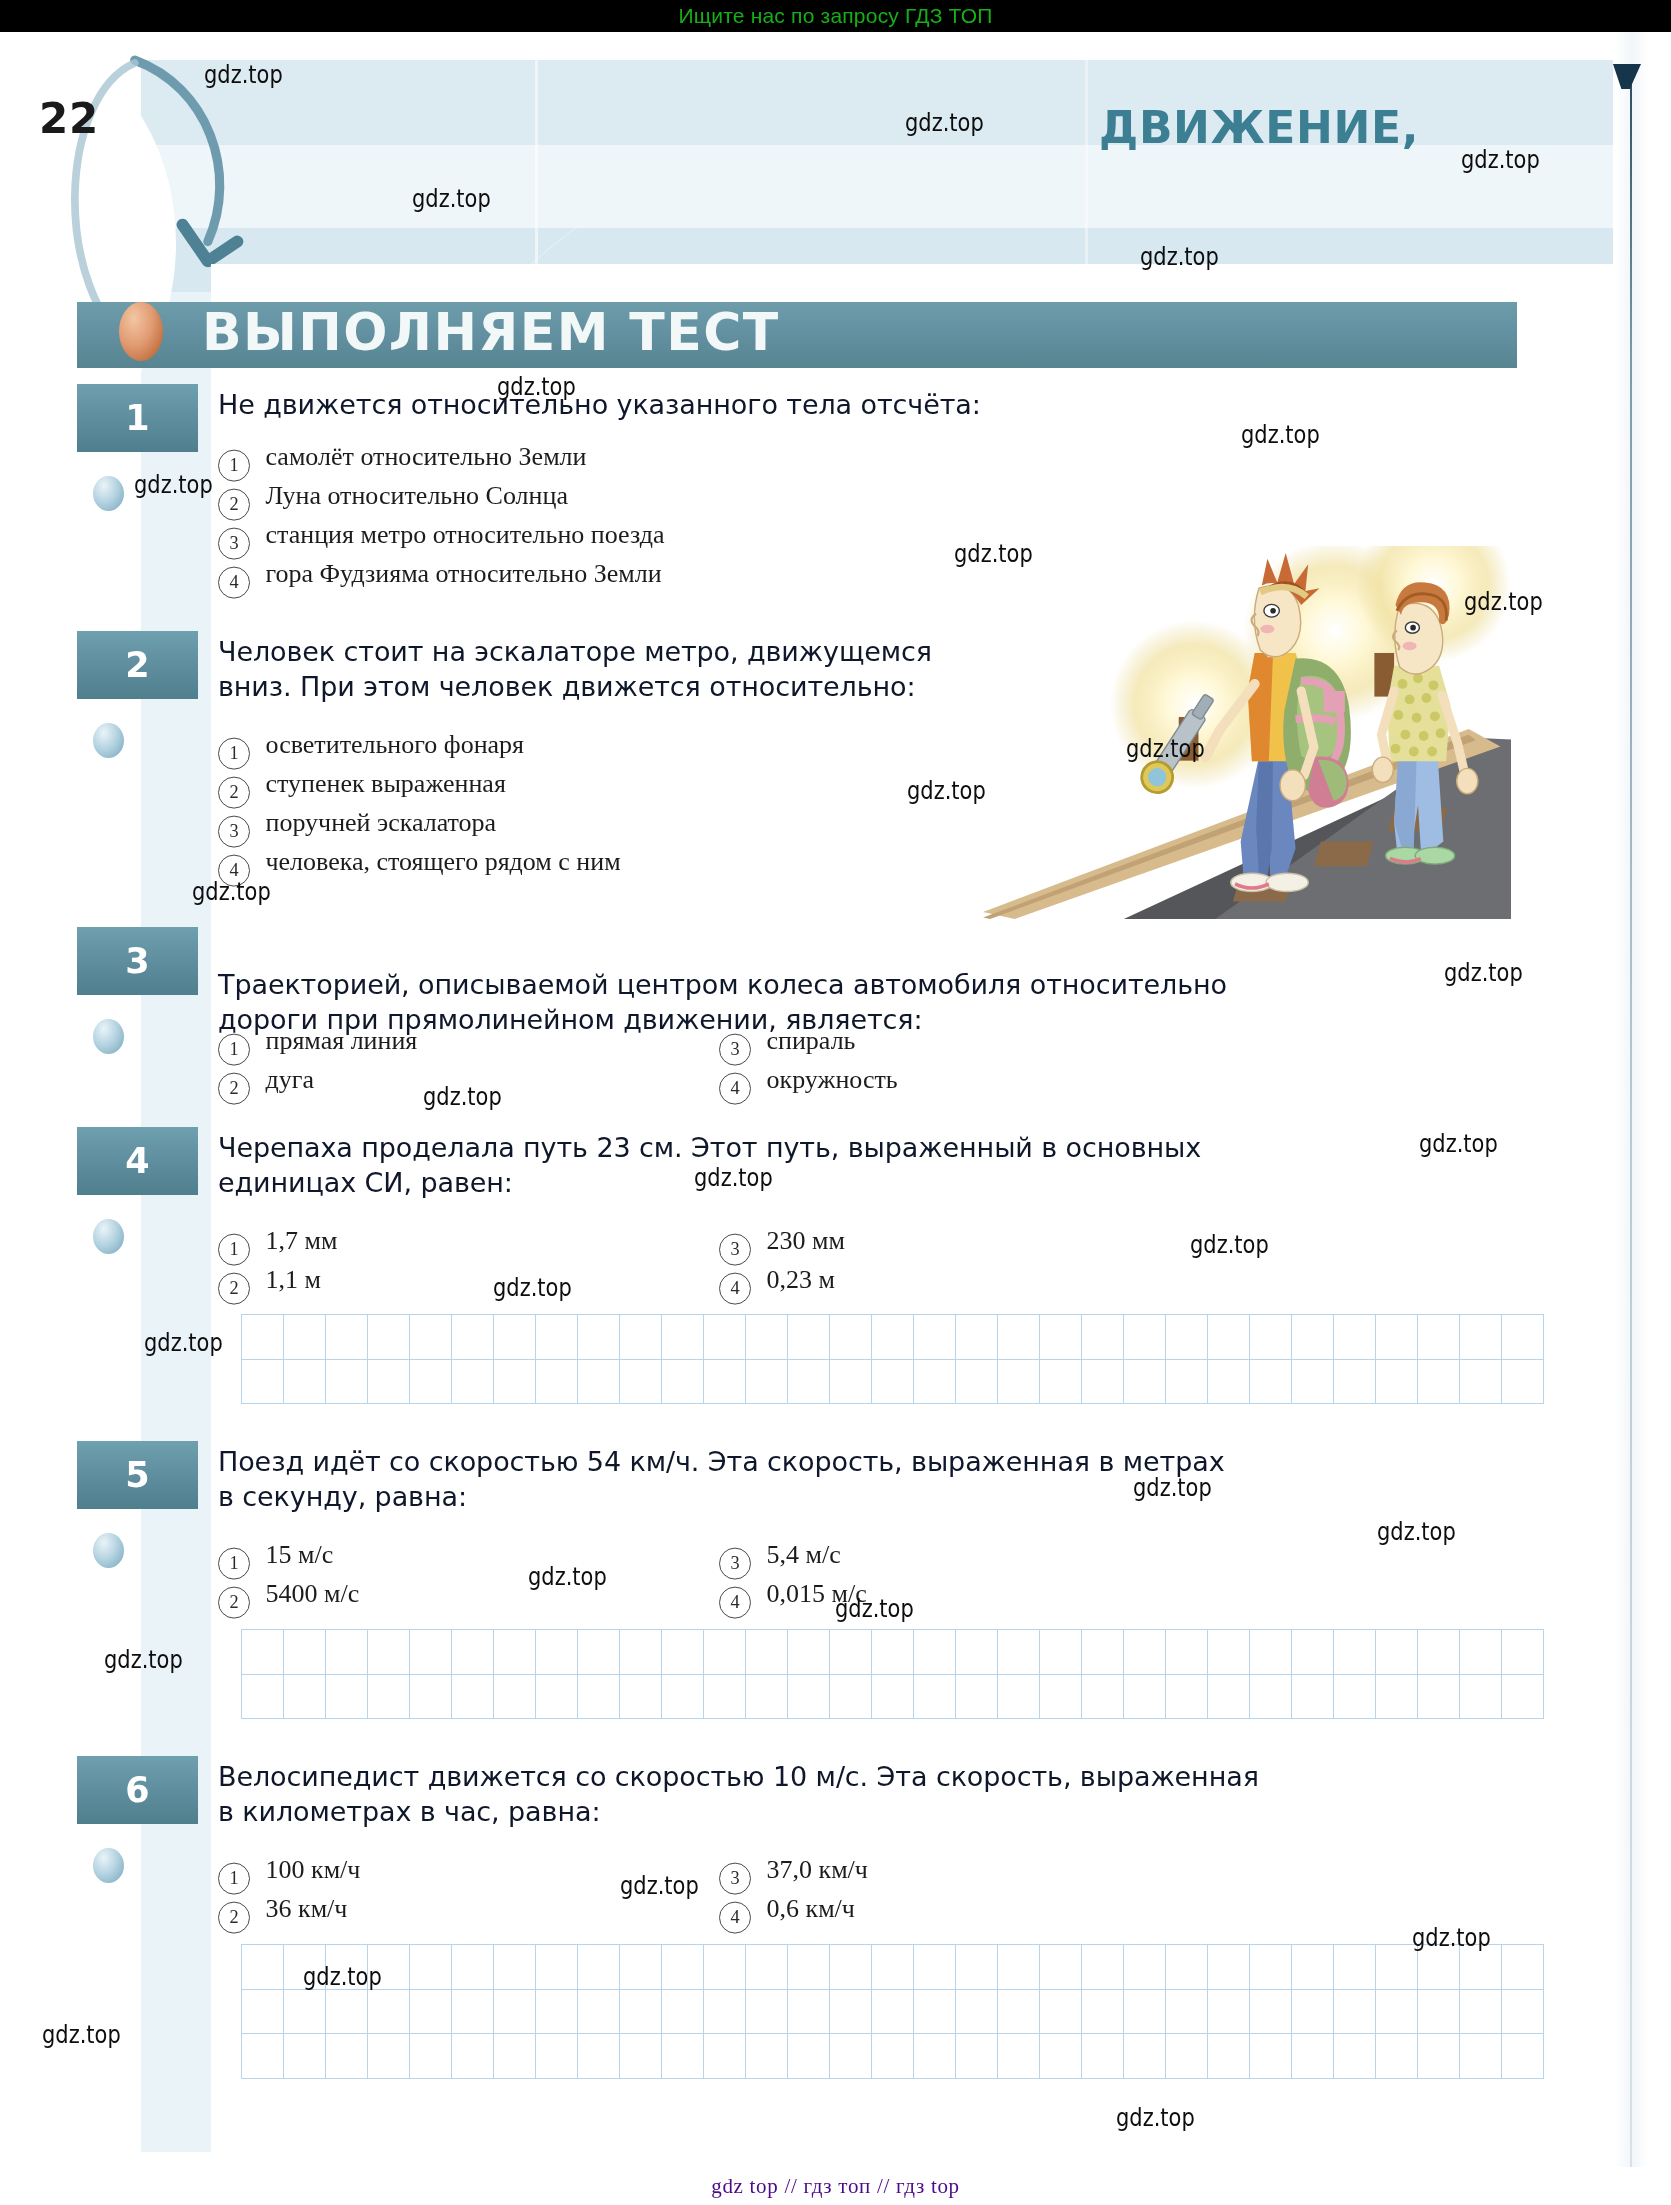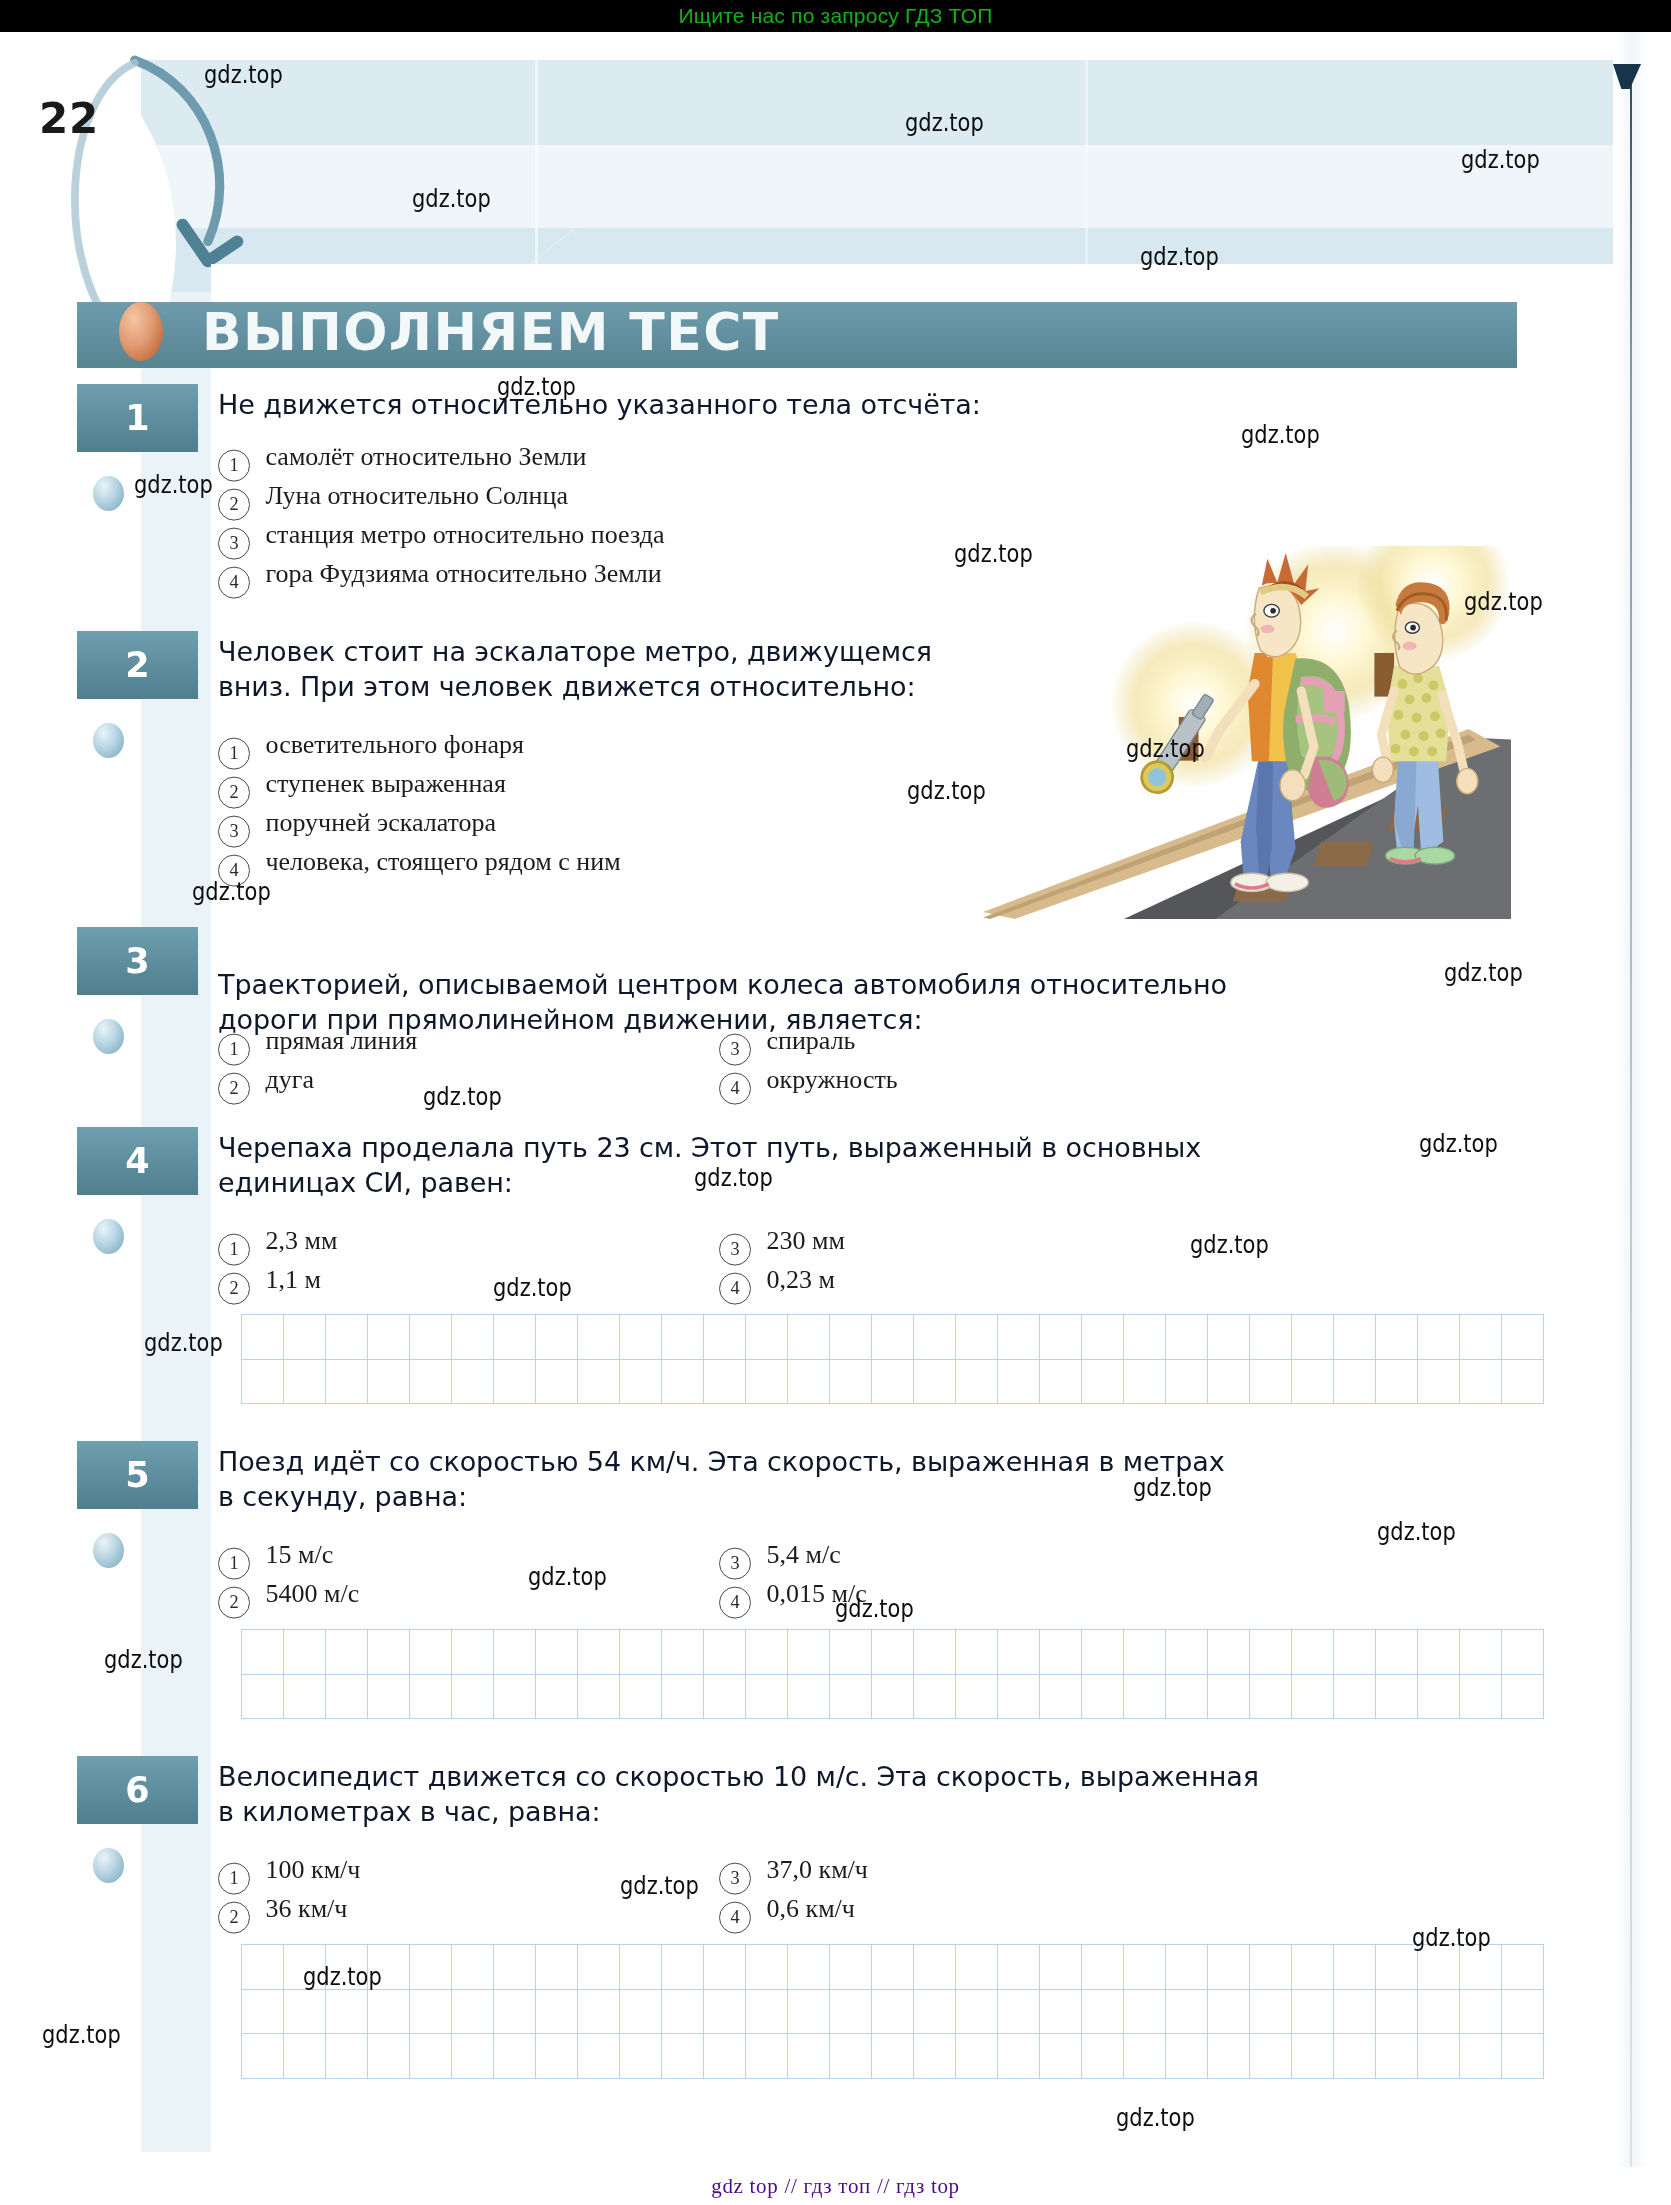--- a/index.html
+++ b/index.html
@@ -340,20 +340,21 @@
   <div class="bg-arc"></div>
 
   <div class="pagenum-blob"></div>
   <svg class="arrow-svg" width="225" height="394" viewBox="0 0 320 560">
     <path d="M 92 10 C 196 48, 240 170, 196 268" stroke="#6e9cae" stroke-width="13" fill="none" stroke-linecap="round"></path>
     <path d="M 160 244 L 196 296 L 238 268" stroke="#4d8193" stroke-width="17" fill="none" stroke-linecap="round" stroke-linejoin="round"></path>
     <path d="M 92 14 C -14 60, -30 330, 96 430" stroke="#a9c6d3" stroke-width="11" fill="none" stroke-linecap="round" opacity="0.8"></path>
   </svg>
   <div class="pagenum">22</div>
 
+  <div class="chapter-title">ДВИЖЕНИЕ,</div>
   <div class="ghost-sub">СИЛА. ПРИМЕРЫ ВЗАИМОДЕЙСТВИЙ</div>
   <div class="ghost-sub2">МЕХАНИЗМЫ</div>
 
   <div class="content-card"></div>
 
   <div class="banner">
     <div class="banner-ball"></div>
     <div class="banner-title">ВЫПОЛНЯЕМ ТЕСТ</div>
   </div>
 
@@ -556,21 +557,21 @@
   </div>
 
   <div class="q-block" style="top:1095px; left:77px; width:1338px;">
     <div class="q-badge">4</div>
     <div class="q-bullet"></div>
     <div class="q-text" style="white-space:pre-line;">Черепаха проделала путь 23 см. Этот путь, выраженный в основных
 единицах СИ, равен:</div>
     <div class="q-options two-col" style="top:99px;">
       <div class="opt">
         <span class="opt-num">1</span>
-        <span class="opt-text">2,3 мм</span>
+        <span class="opt-text">1,7 мм</span>
       </div>
       <div class="opt">
         <span class="opt-num">3</span>
         <span class="opt-text">230 мм</span>
       </div>
       <div class="opt">
         <span class="opt-num">2</span>
         <span class="opt-text">1,1 м</span>
       </div>
       <div class="opt">

